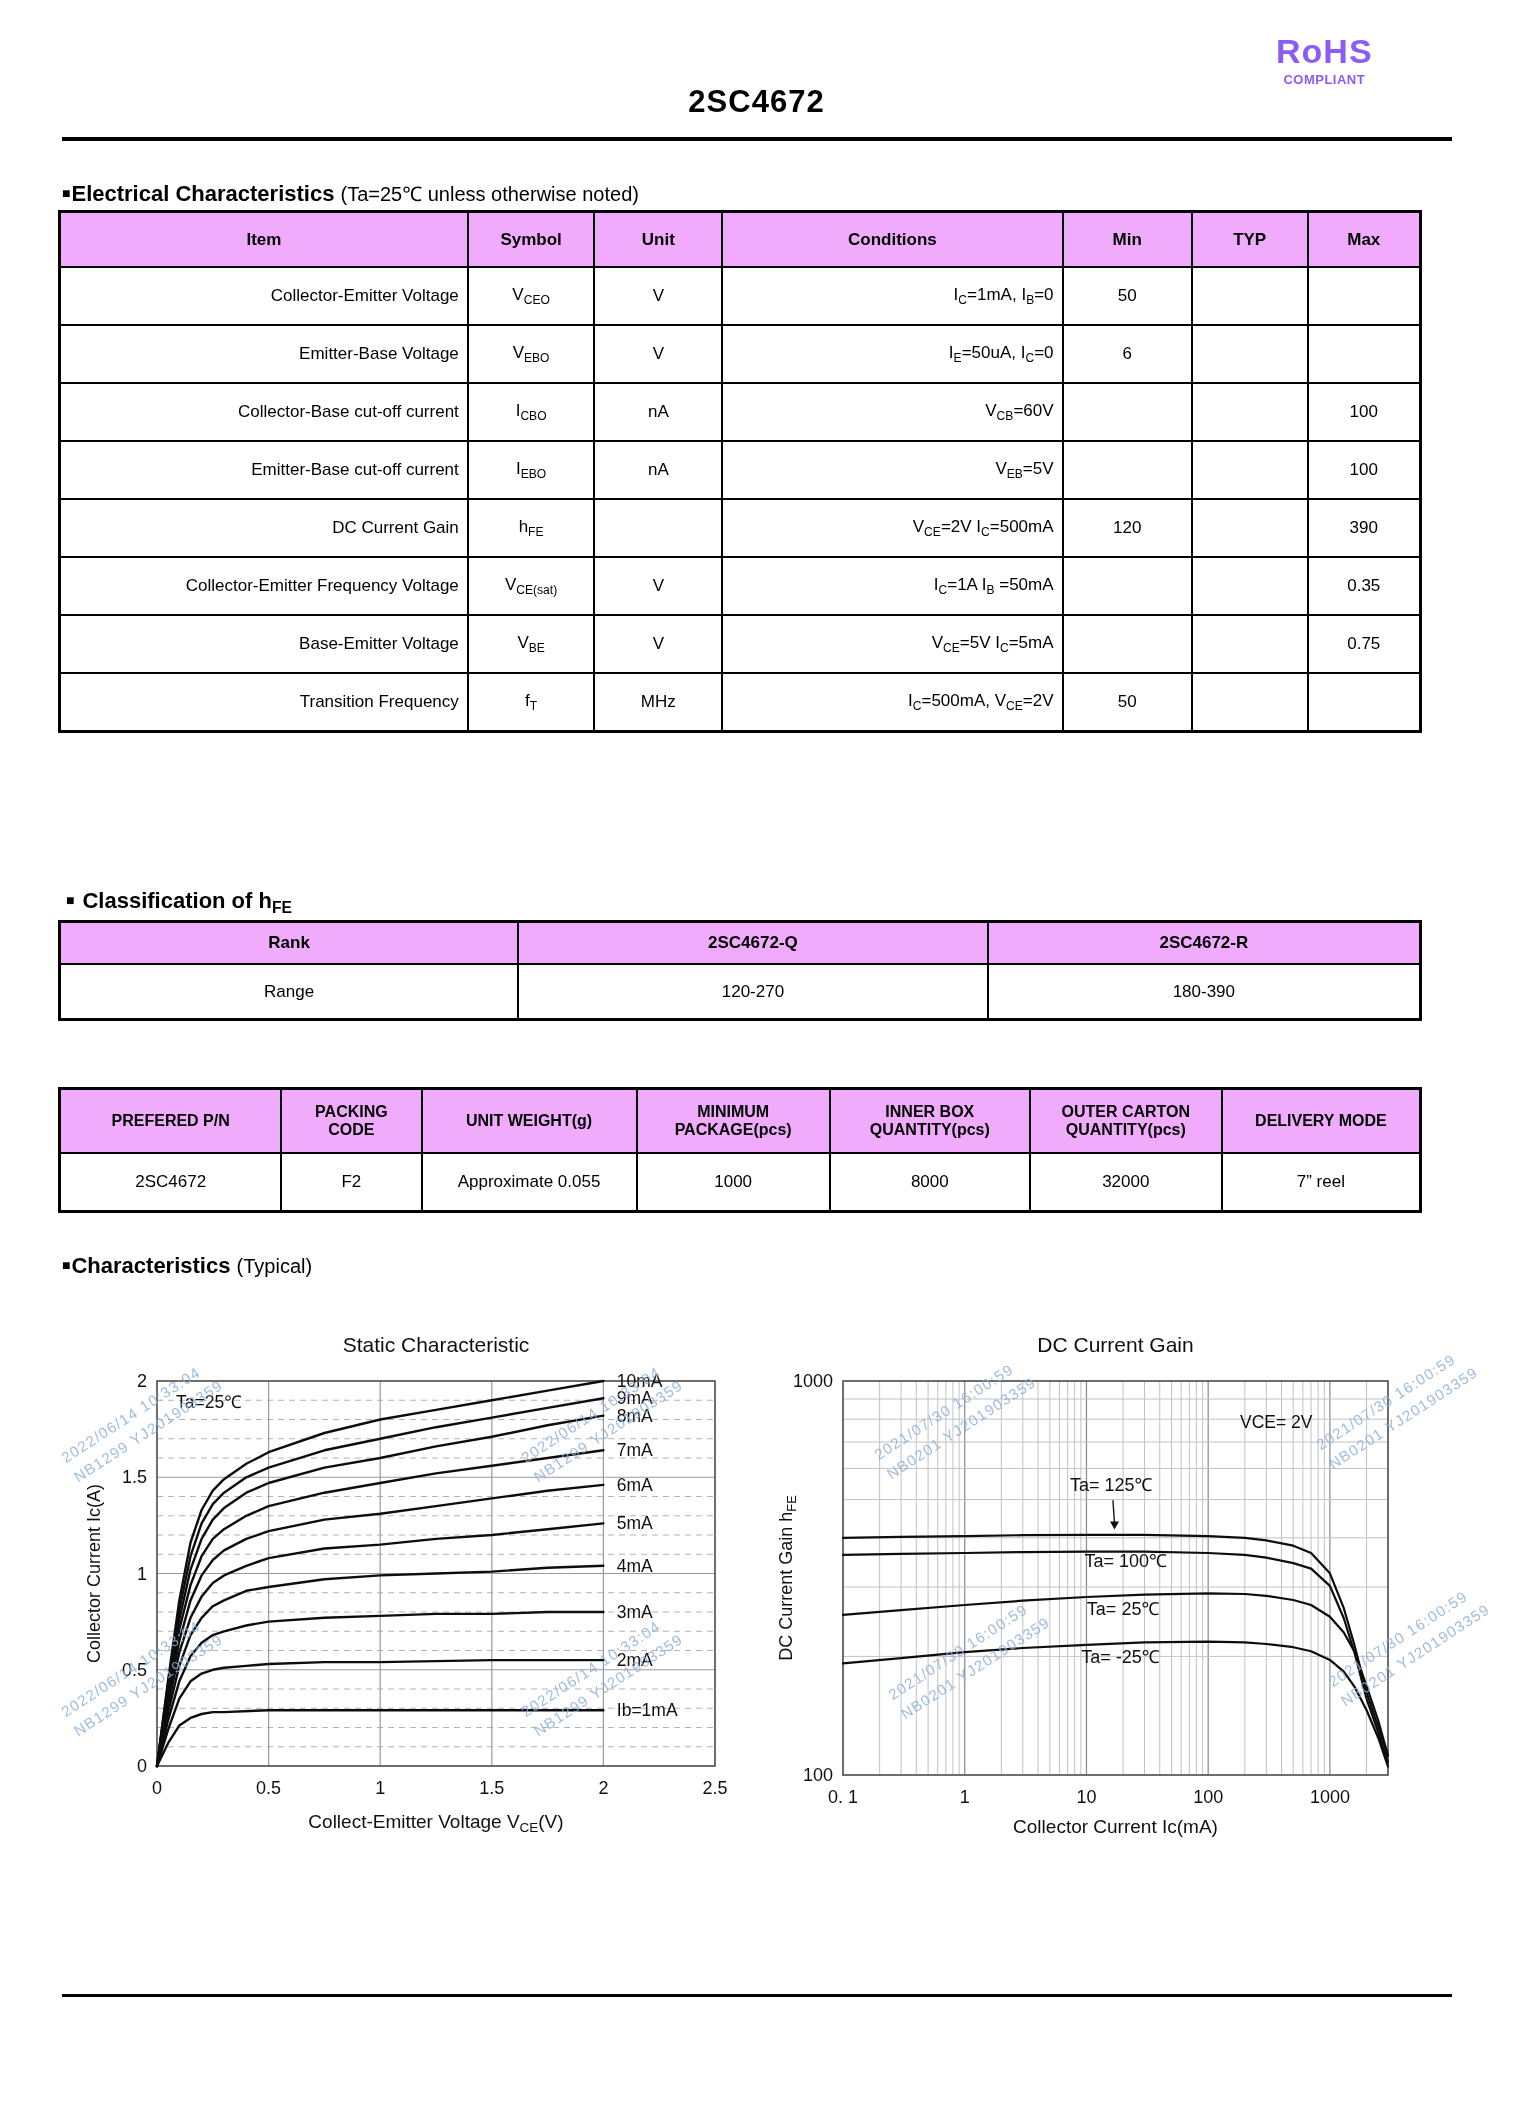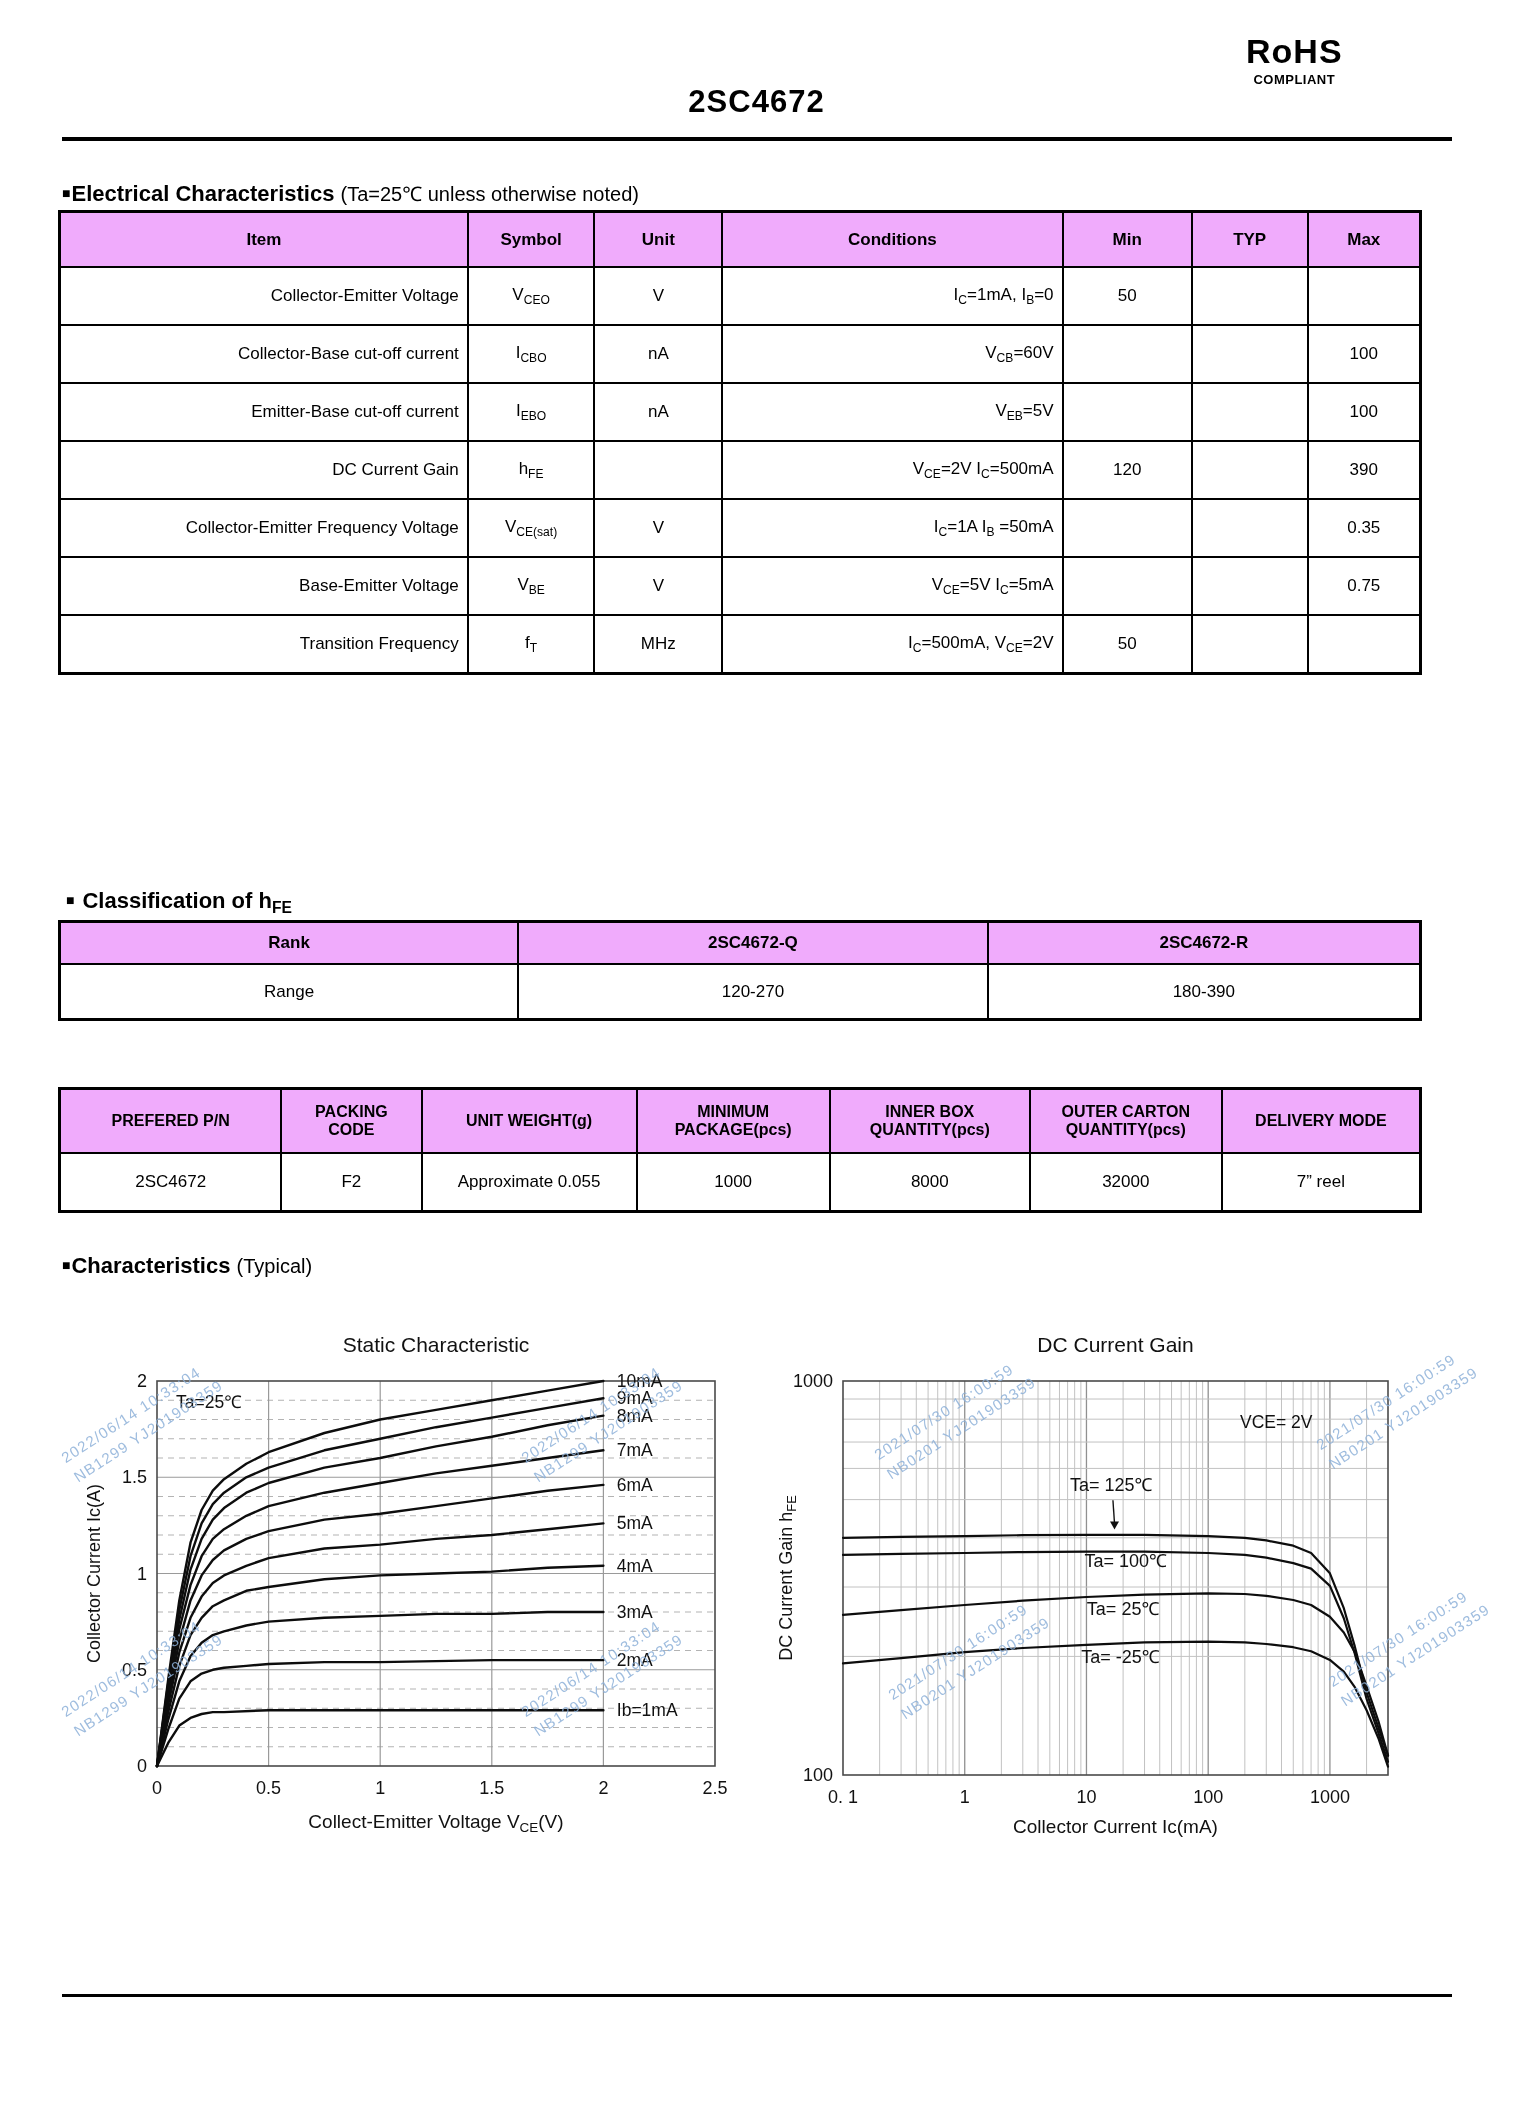--- a/index.html
+++ b/index.html
@@ -37,21 +37,21 @@
   #chart-right{left:770px;top:1288px;}
   svg text{font-family:"Liberation Sans",sans-serif;}
   .watermark{position:absolute;color:rgba(141,176,216,0.85);font-size:15px;letter-spacing:1.3px;
         transform:rotate(-33deg);line-height:1.55;white-space:nowrap;pointer-events:none;z-index:5;}
 </style>
 </head>
 <body>
 
 <div class="page">
 
-  <div class="rohs" style="color: #000000;">
+  <div class="rohs" style="color: #8b5cf6; margin-left: 30px;">
     <div class="rohs-main">RoHS</div>
     <div class="rohs-sub">COMPLIANT</div>
   </div>
 
   <h1 class="page-title">2SC4672</h1>
   <div class="hr-top"></div>
 
   <div class="heading" id="h-elec" style="left:62px;top:180px">
     <span class="bullet">■</span><span>Electrical Characteristics</span>
     <span class="paren">(Ta=25℃ unless otherwise noted)</span>
@@ -77,20 +77,29 @@
           <th>Max</th>
         </tr>
       </thead>
       <tbody>
         <tr>
           <td class="l">Collector-Emitter Voltage</td>
           <td class="c">V<sub>CEO</sub></td>
           <td class="c">V</td>
           <td class="l">I<sub>C</sub>=1mA, I<sub>B</sub>=0</td>
           <td class="c">50</td>
+          <td class="c"></td>
+          <td class="c"></td>
+        </tr>
+        <tr>
+          <td class="l">Emitter-Base Voltage</td>
+          <td class="c">V<sub>EBO</sub></td>
+          <td class="c">V</td>
+          <td class="l">I<sub>E</sub>=50uA, I<sub>C</sub>=0</td>
+          <td class="c">6</td>
           <td class="c"></td>
           <td class="c"></td>
         </tr>
         <tr>
           <td class="l">Collector-Base cut-off current</td>
           <td class="c">I<sub>CBO</sub></td>
           <td class="c">nA</td>
           <td class="l">V<sub>CB</sub>=60V</td>
           <td class="c"></td>
           <td class="c"></td>

